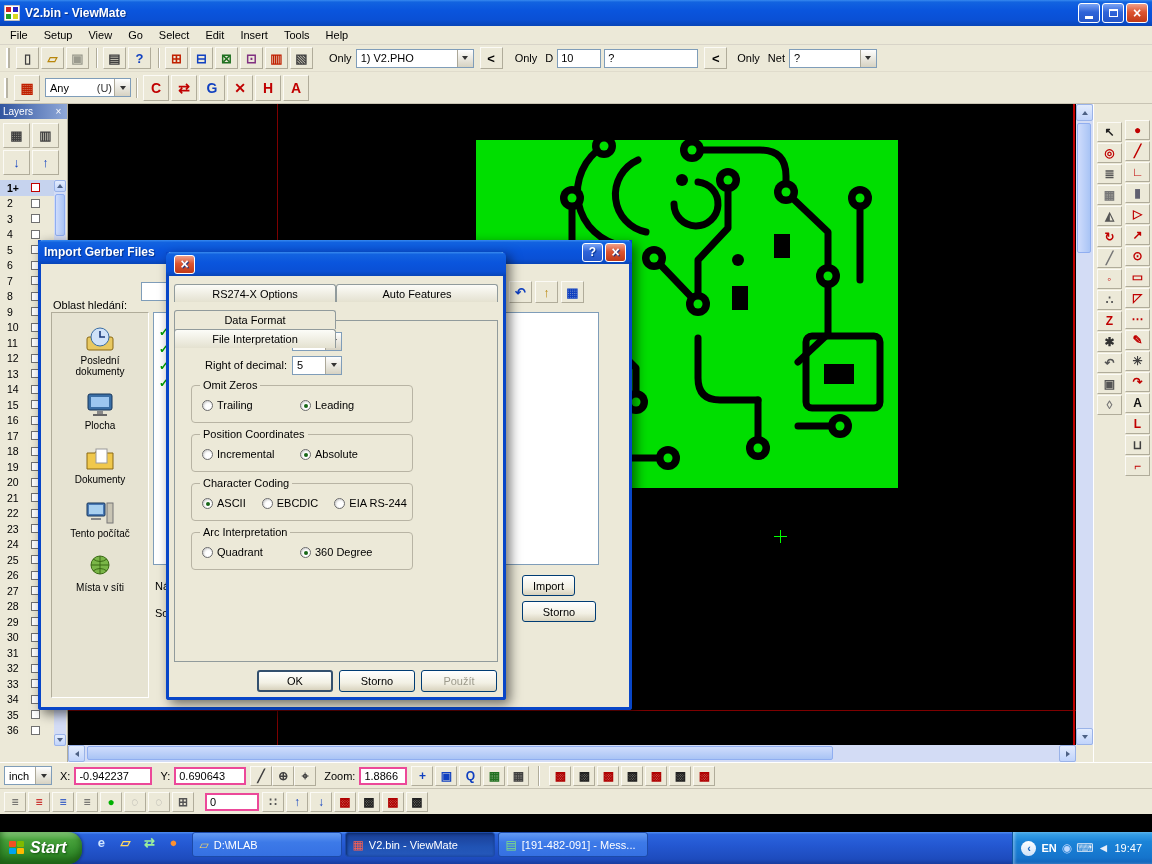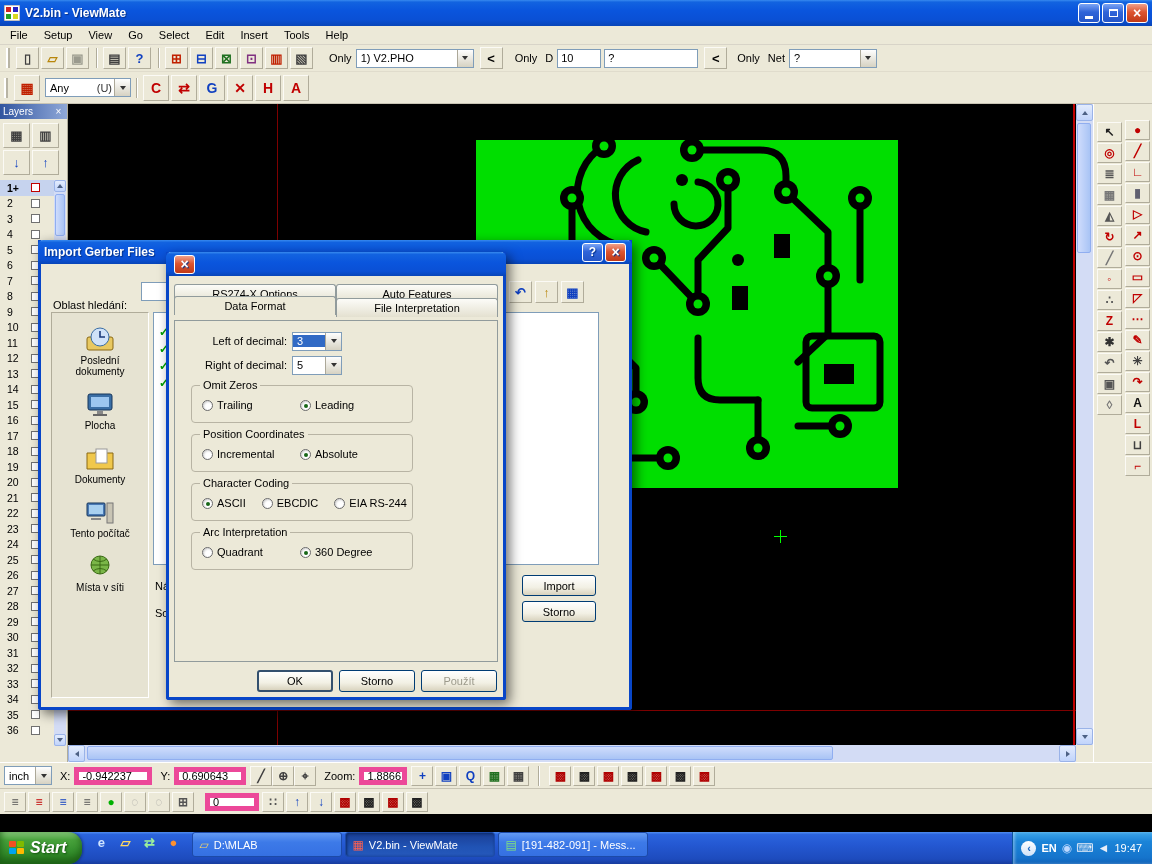--- a/index.html
+++ b/index.html
@@ -106,21 +106,21 @@
   .place-icon{height:30px;display:flex;align-items:center;justify-content:center;}
   .place-label{text-align:center;font-size:10px;line-height:11px;max-width:88px;}
   #file-list{left:112px;top:48px;width:446px;height:253px;background:#fff;border:1px solid #7f9db9;padding-top:10px;}
   .fcheck{height:17px;display:flex;align-items:center;padding-left:5px;color:#00a000;font-weight:bold;font-size:12px;}
   .nav-btn{width:23px;height:22px;display:flex;align-items:center;justify-content:center;font-size:13px;font-weight:bold;background:#ece9d8;border:1px solid;border-color:#fbfaf5 #b0ac9a #b0ac9a #fbfaf5;}
 
   
   #dlg-gerber{left:166px;top:252px;width:340px;height:448px;z-index:20;}
   #gpanel{position:absolute;left:5px;top:44px;width:324px;height:342px;background:#ece9d8;border:1px solid #919b9c;}
   #gtabs-top{position:absolute;left:5px;top:8px;display:flex;z-index:1;}
-  #gtabs-bottom{position:absolute;left:5px;top:22px;display:flex;z-index:2;}
+  #gtabs-bottom{position:absolute;left:5px;top:36px;display:flex;z-index:2;flex-direction:column;}
   .tab{width:162px;height:18px;display:flex;align-items:center;justify-content:center;background:linear-gradient(180deg,#fcfcf8,#e4e1d0);border:1px solid #919b9c;border-bottom:none;border-radius:3px 3px 0 0;white-space:nowrap;}
   #gtabs-bottom .tab{height:19px;}
   .tab.active{position:relative;z-index:3;background:#ece9d8;height:21px;margin-top:-2px;}
   .grow{position:absolute;left:0;display:flex;align-items:center;height:20px;}
   .glabel{width:112px;text-align:right;margin-right:5px;}
   #ggroups{position:absolute;left:16px;top:64px;width:222px;}
   .groupbox{position:relative;height:38px;border:1px solid #b8b4a4;border-radius:4px;margin-bottom:11px;}
   .grouplabel{position:absolute;left:8px;top:-7px;background:#ece9d8;padding:0 3px;}
   .opts{position:absolute;left:10px;top:13px;display:flex;gap:16px;align-items:center;}
   .opts.tight{}
@@ -128,21 +128,21 @@
   .radio-opt.wide{min-width:82px;}
   .radio{width:11px;height:11px;border-radius:50%;background:#fff;border:1px solid #6a6a6a;box-shadow:inset 1px 1px 2px #cfcfcf;position:relative;flex:none;}
   .radio.on::after{content:"";position:absolute;left:3px;top:3px;width:4px;height:4px;border-radius:50%;background:#176617;}
   #gbuttons{position:absolute;left:0;top:394px;width:100%;display:flex;justify-content:flex-end;gap:6px;padding-right:6px;}
   #gbuttons .btn{width:76px;height:22px;}
 
   
   #statusbar1{position:absolute;left:0;top:762px;width:1152px;height:26px;background:#ece9d8;border-top:1px solid #fff;display:flex;align-items:center;padding:0 4px;gap:4px;}
   #statusbar2{position:absolute;left:0;top:788px;width:1152px;height:26px;background:#ece9d8;border-top:1px solid #c8c4b4;display:flex;align-items:center;padding:0 4px;gap:3px;}
   .sbtn{width:22px;height:20px;display:flex;align-items:center;justify-content:center;font-size:12px;font-weight:bold;background:#ece9d8;border:1px solid;border-color:#fbfaf5 #b0ac9a #b0ac9a #fbfaf5;flex:none;}
-  .sbox{background:#fff;border:5px solid #ec4899;height:18px;display:flex;align-items:center;padding:0 3px;white-space:nowrap;}
+  .sbox{background:#fff;border:2px solid #ec4899;height:18px;display:flex;align-items:center;padding:0 3px;white-space:nowrap;}
   .slabel{margin-left:4px;white-space:nowrap;}
 
   
   #taskbar{position:absolute;left:0;top:832px;width:1152px;height:32px;background:linear-gradient(180deg,#4f8df0 0%,#2b64dd 8%,#2458d2 40%,#1d4bbd 85%,#173c9e 100%);display:flex;align-items:flex-start;}
   #startbtn{height:32px;border-radius:0 14px 14px 0;background:linear-gradient(180deg,#88c97c 0%,#48a23c 25%,#389330 55%,#267c1e 100%);display:flex;align-items:center;gap:5px;padding:0 16px 0 8px;box-shadow:inset 0 -4px 8px #1c5c14,1px 0 3px rgba(0,0,0,.4);}
   #startbtn .slbl{color:#fff;font-weight:bold;font-style:italic;font-size:16px;text-shadow:1px 1px 2px #14530e;}
   #quicklaunch{display:flex;align-items:center;gap:4px;padding:0 9px;}
   .ql-icon{width:20px;height:20px;display:flex;align-items:center;justify-content:center;font-size:13px;font-weight:bold;}
   #tasks{display:flex;align-items:center;gap:3px;}
   .taskbtn{width:150px;height:25px;border-radius:3px;background:linear-gradient(180deg,#639af2 0%,#3d7ae8 40%,#3570e2 100%);border:1px solid #1c4aa8;display:flex;align-items:center;gap:5px;padding:0 6px;color:#fff;}
@@ -626,21 +626,21 @@
         </div>
       </div>
     <div id="file-list" class="abs">
         <div class="fcheck">✓</div>
         <div class="fcheck">✓</div>
         <div class="fcheck">✓</div>
         <div class="fcheck">✓</div>
       </div>
     <span class="dlabel" style="left:114px;top:316px">Ná</span>
     <span class="dlabel" style="left:114px;top:343px">So</span>
-    <div class="btn abs" style="left:481px;top:311px;width:74px;height:21px">Import</div>
+    <div class="btn abs" style="left:481px;top:311px;width:53px;height:21px">Import</div>
     <div class="btn abs" style="left:481px;top:337px;width:74px;height:21px">Storno</div>
   </div>
 </div>
 
 <div id="dlg-gerber" class="xpdlg">
   <div class="dlg-cap">
     <span class="capbtn close"></span>
   </div>
   <div class="dlg-inner">
     <div id="gpanel">

